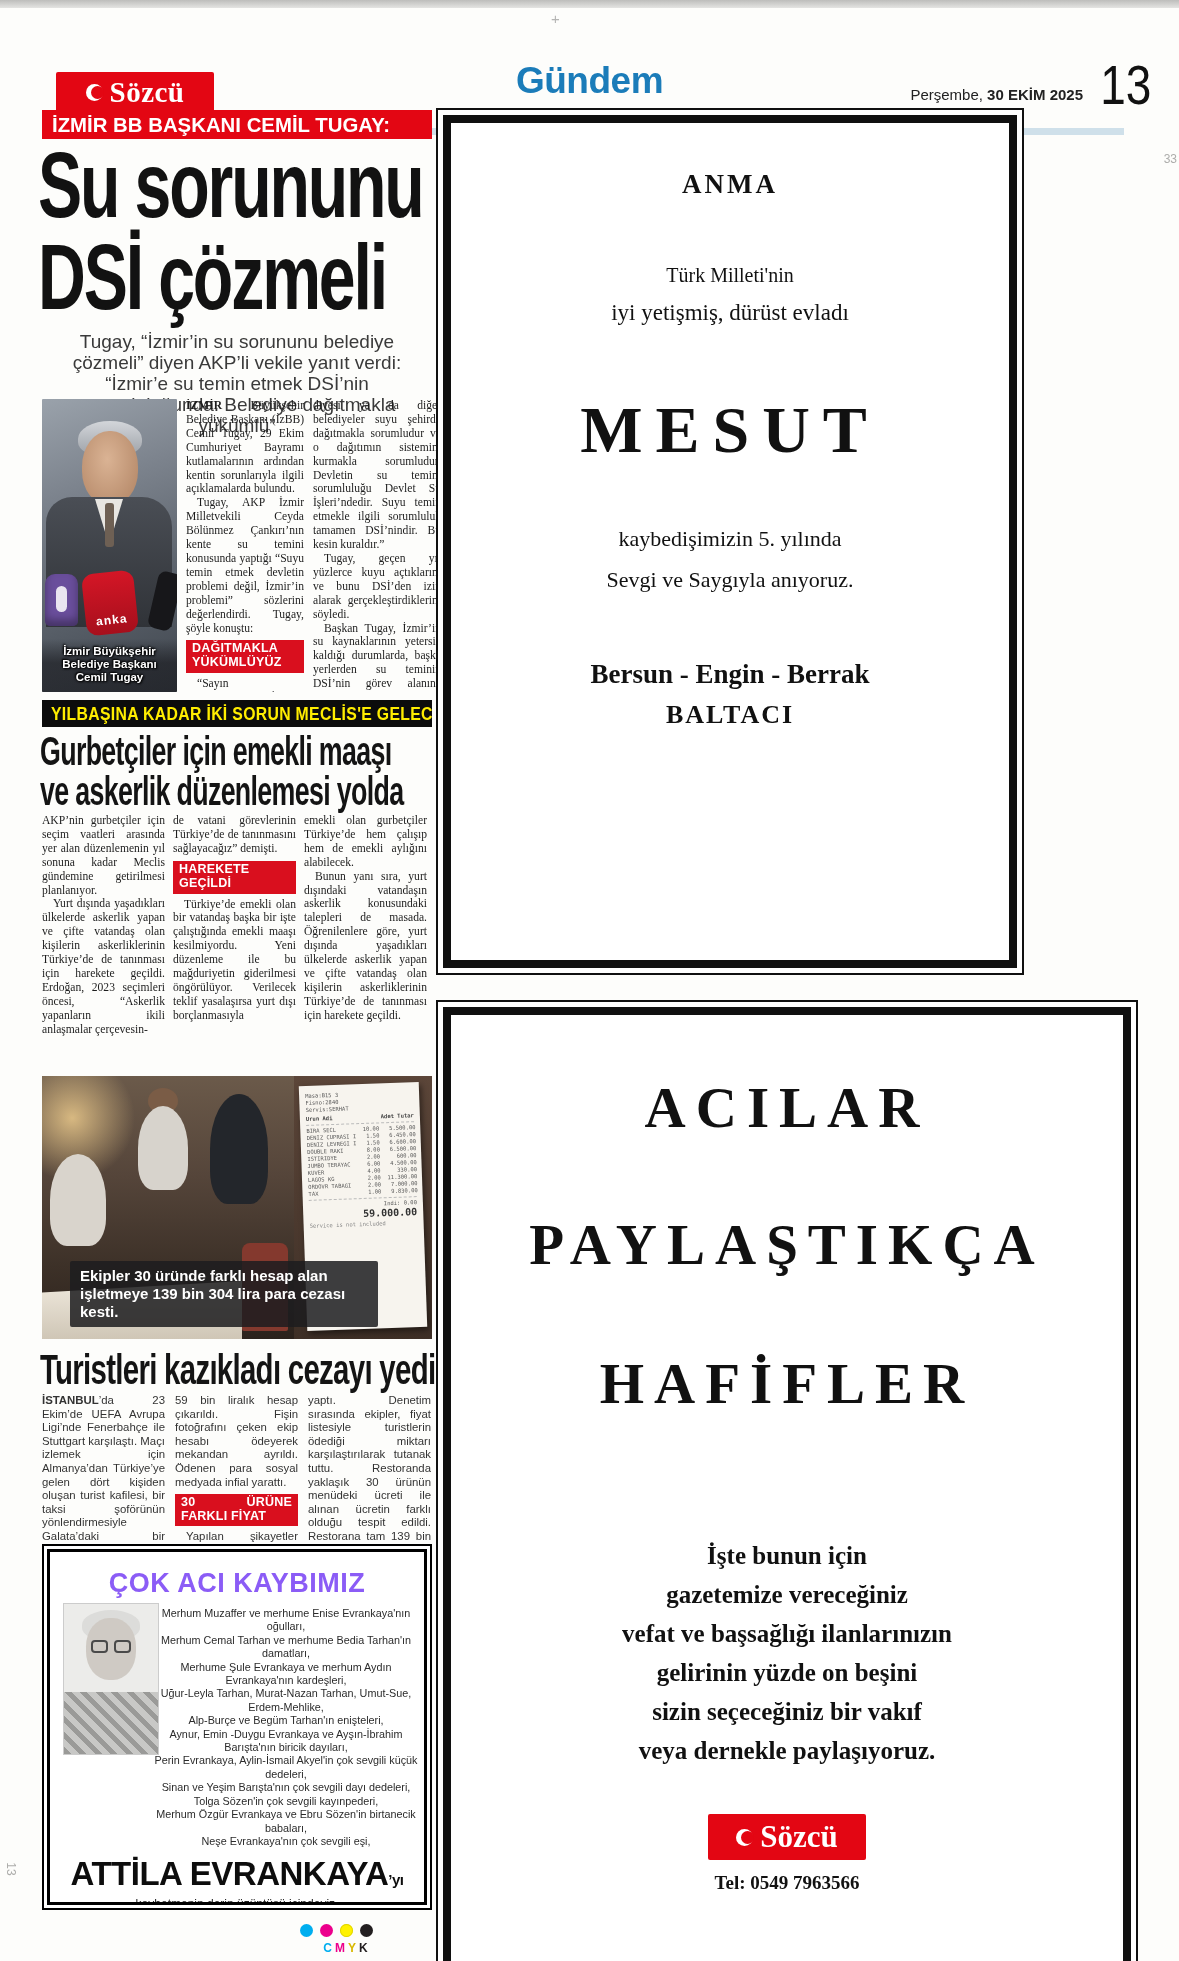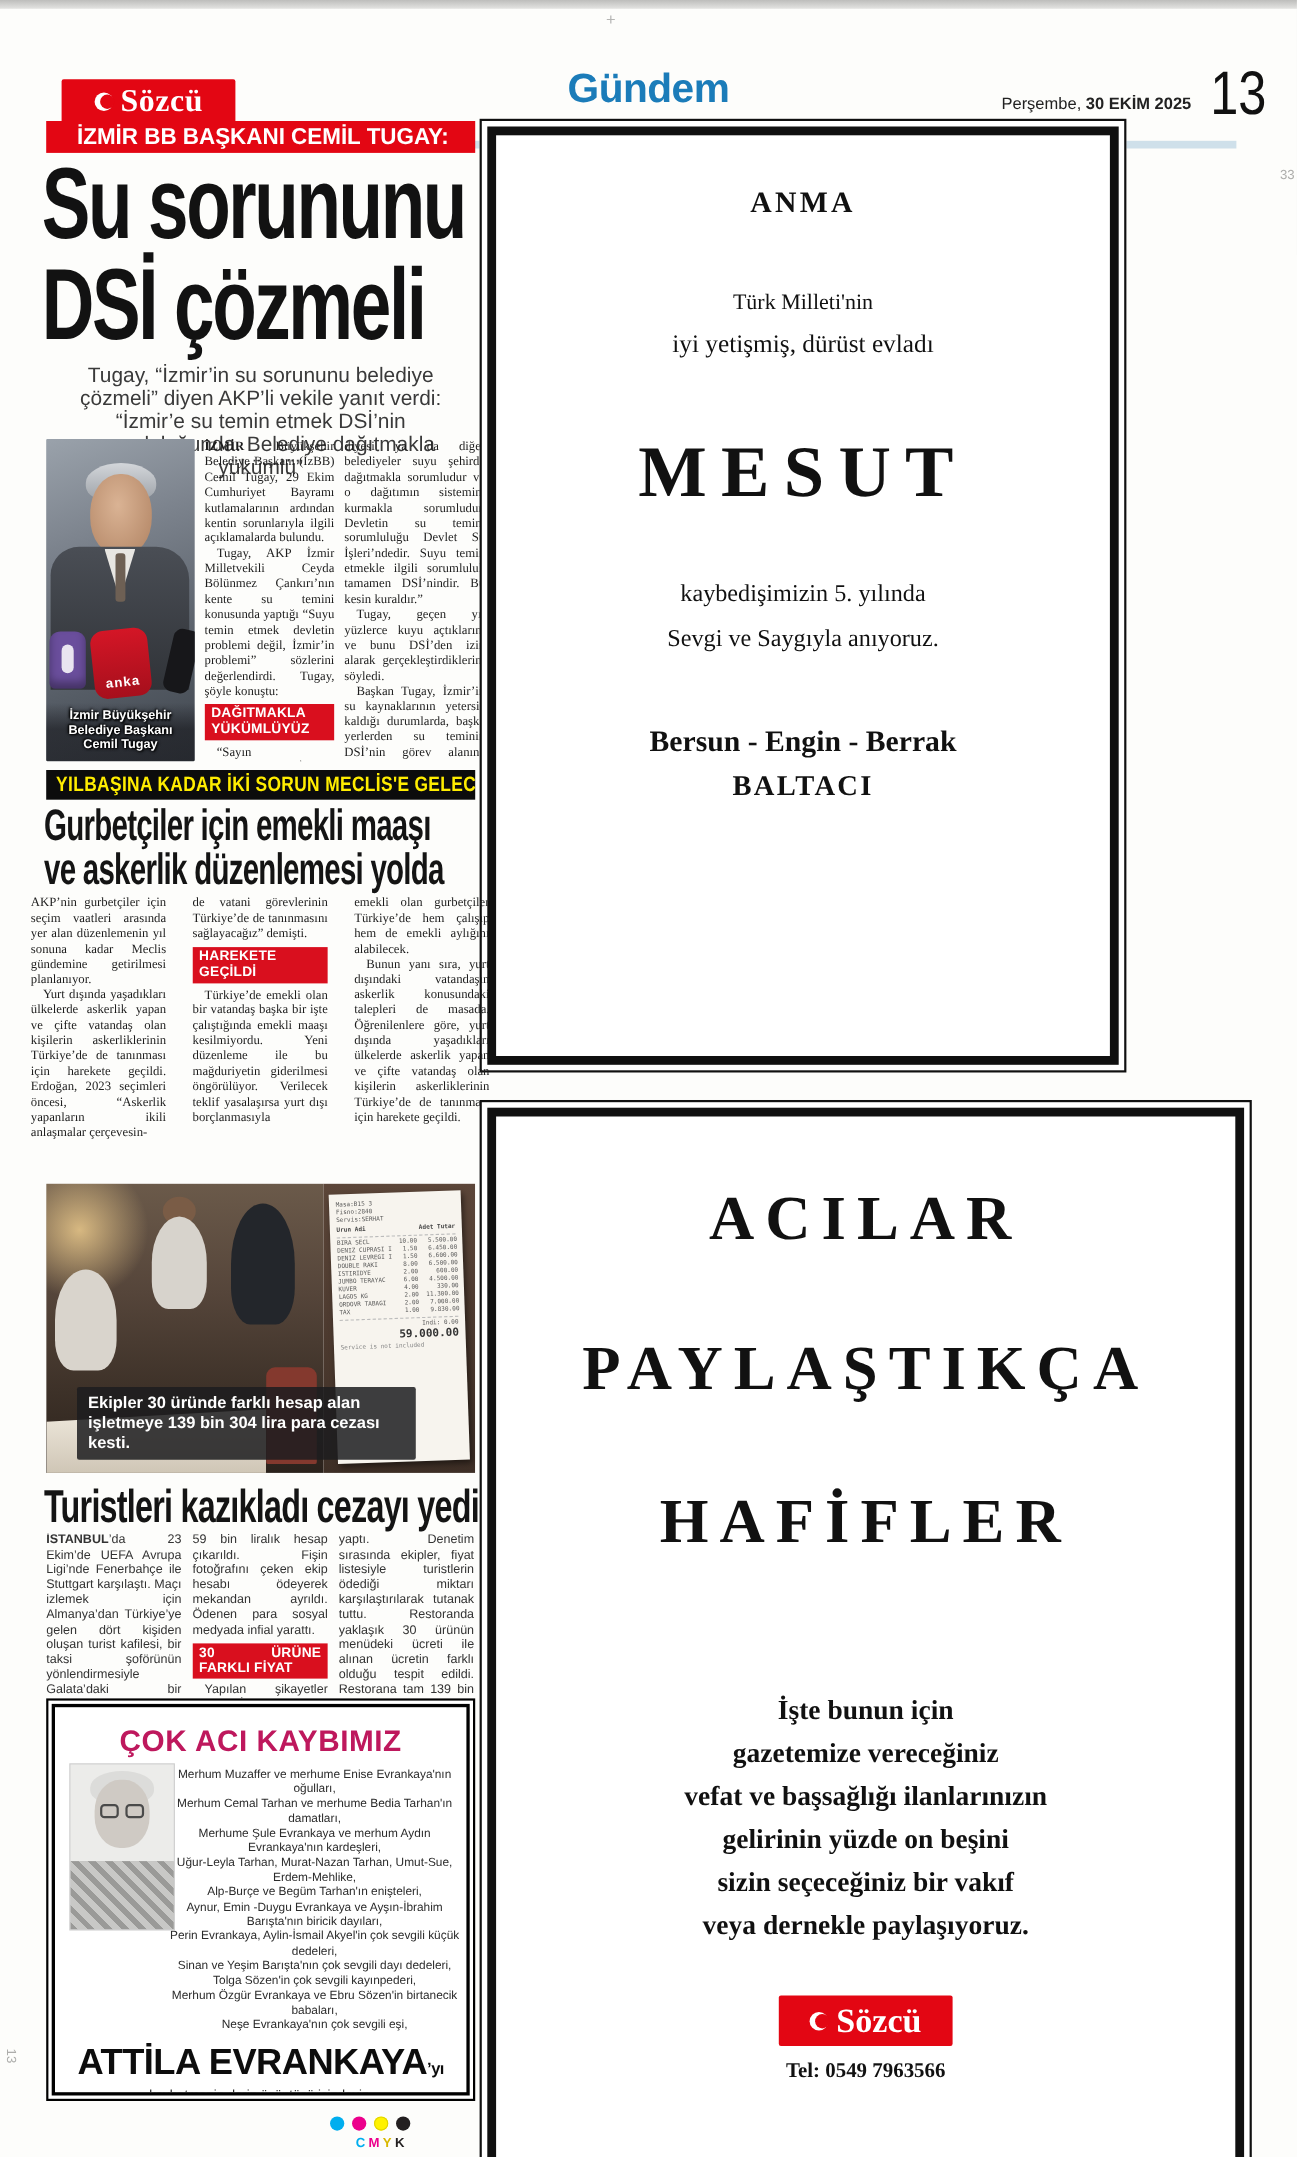--- a/index.html
+++ b/index.html
@@ -22,21 +22,21 @@
               border-radius:50%; background:#e30613; }
   .brandtxt { font-family:"Liberation Serif", serif; font-weight:bold; color:#fff; font-size:29px; letter-spacing:.5px; }
   .section-title { left:0; top:60px; width:1179px; text-align:center; font-size:37px; font-weight:bold; color:#1b7cb9; letter-spacing:-.5px; }
   .dateblock { right:96px; top:86px; font-size:15px; color:#222; }
   .dateblock b { font-weight:bold; }
   .pageno { right:28px; top:52px; font-size:56px; font-weight:400; color:#111; transform:scaleX(.82); transform-origin:right center; }
   .bluerule { left:56px; top:128px; width:1068px; height:7px; background:#cfe0ea; }
 
   
   .kicker1 { left:42px; top:110px; width:390px; height:29px; background:#e30613; color:#fff; font-weight:bold;
-             font-size:21px; line-height:29px; padding-left:28px; overflow:hidden; }
+             font-size:21px; line-height:29px; padding-left:10px; overflow:hidden; }
   .h1line { left:38px; width:400px; font-weight:bold; font-size:92px; letter-spacing:-3px; line-height:90px; color:#121212; }
   .deck { left:42px; top:331px; width:390px; font-size:19px; line-height:21px; color:#3a3a3a; text-align:center; }
   .a1body { left:42px; top:399px; width:390px; height:293px; display:flex; gap:9px; }
   .serifcol { font-family:"Liberation Serif", serif; font-size:11.6px; line-height:13.9px; text-align:justify;
               color:#1d1d1d; overflow:hidden; }
   .serifcol p { margin:0; }
   .ind { text-indent:11px; }
   .lead { font-weight:bold; }
   .redsub { display:inline-block; background:#d90f1e; color:#fff; font-family:"Liberation Sans", sans-serif;
             font-weight:bold; font-size:12.5px; padding:2px 6px 3px; margin:5px 0 4px; letter-spacing:.2px; }
@@ -90,21 +90,21 @@
   .ac-body div { font-size:25px; font-weight:bold; line-height:39px; }
   .logo2 { margin-top:44px; width:158px; height:46px; background:#e30613; display:flex; align-items:center;
            justify-content:center; gap:7px; border-radius:2px; }
   .logo2 .txt { font-family:"Liberation Serif", serif; font-weight:bold; color:#fff; font-size:31px; }
   .ac-tel { margin-top:12px; font-size:19px; font-weight:bold; }
 
   
   .kicker2 { left:42px; top:700px; width:390px; height:27px; background:#0c0c0c; color:#ffed00; font-weight:bold;
              font-size:19px; line-height:27px; padding-left:9px; overflow:hidden; letter-spacing:.4px; }
   .h2line { left:40px; width:400px; font-weight:bold; font-size:40px; letter-spacing:-1px; line-height:40px; color:#141414; }
-  .a2body { left:28px; top:814px; width:390px; height:256px; display:flex; gap:24px; }
+  .a2body { left:42px; top:814px; width:390px; height:256px; display:flex; gap:8px; }
   .a2body .c { width:123px; flex:none; }
 
   
   .photo2 { left:42px; top:1076px; width:390px; height:263px; display:flex; overflow:hidden; }
   .p2scene { flex:1; position:relative; overflow:hidden;
              background:radial-gradient(circle at 12% 16%, rgba(255,219,150,.75), rgba(255,219,150,0) 20%),
                         linear-gradient(180deg,#6b5a4a 0%,#55453a 38%,#3d3128 72%,#2b221c 100%); }
   .p2-person { position:absolute; border-radius:50% 50% 30% 30%; filter:blur(.6px); }
   .p2-scarf { left:8px; top:78px; width:56px; height:92px; background:#d9d4cc; }
   .p2-shirt1 { left:96px; top:30px; width:50px; height:84px; background:#d7d3cc; }
@@ -128,21 +128,21 @@
 
   
   .h3line { left:40px; top:1346px; width:400px; font-weight:bold; font-size:42px; letter-spacing:-1px; color:#141414; }
   .a3body { left:42px; top:1394px; width:390px; height:150px; display:flex; gap:10px; }
   .sanscol { font-size:11.4px; line-height:13.6px; text-align:justify; color:#333; overflow:hidden; }
   .a3body .c { width:123px; flex:none; }
 
   
   .obit { left:42px; top:1544px; width:390px; height:366px; background:#fff; border:2px solid #000; padding:3px; }
   .obit-in { width:100%; height:100%; border:3px solid #000; position:relative; text-align:center; overflow:hidden; }
-  .ob-title { margin-top:16px; font-size:27px; font-weight:bold; letter-spacing:.5px; color:#be185d; }
+  .ob-title { margin-top:16px; font-size:27px; font-weight:bold; letter-spacing:.5px; color:#8b5cf6; }
   .ob-photo { position:absolute; left:14px; top:52px; width:94px; height:150px; background:#ececea; overflow:hidden;
               box-shadow:0 0 0 1px #ccc; }
   .ob-hair { position:absolute; left:18px; top:6px; width:58px; height:30px; border-radius:50% 50% 40% 40%; background:#dcdcda; }
   .ob-face { position:absolute; left:22px; top:14px; width:50px; height:62px; border-radius:46%; background:#cfcac4; }
   .ob-gl { position:absolute; left:27px; top:36px; width:17px; height:13px; border:2px solid #4a4a4a; border-radius:4px; }
   .ob-gl2 { left:50px; }
   .ob-shirt { position:absolute; left:0; bottom:0; width:100%; height:62px;
               background:repeating-linear-gradient(45deg,#9a9a98 0 5px,#c8c8c6 5px 11px),#b5b5b3; }
   .ob-lines { margin:8px 6px 0 104px; font-size:10.8px; line-height:13.4px; color:#2b2b2b; }
   .ob-name-row { margin-top:7px; font-weight:bold; font-size:33px; letter-spacing:-.5px; color:#0d0d0d; }

